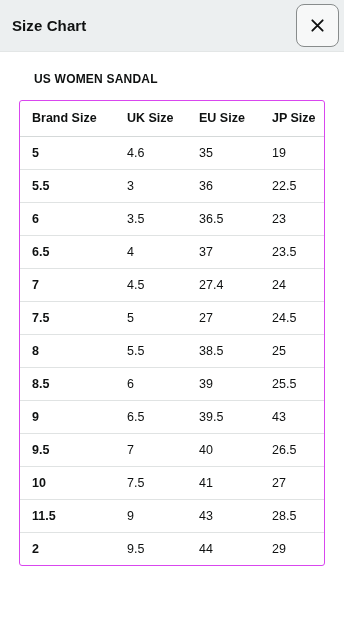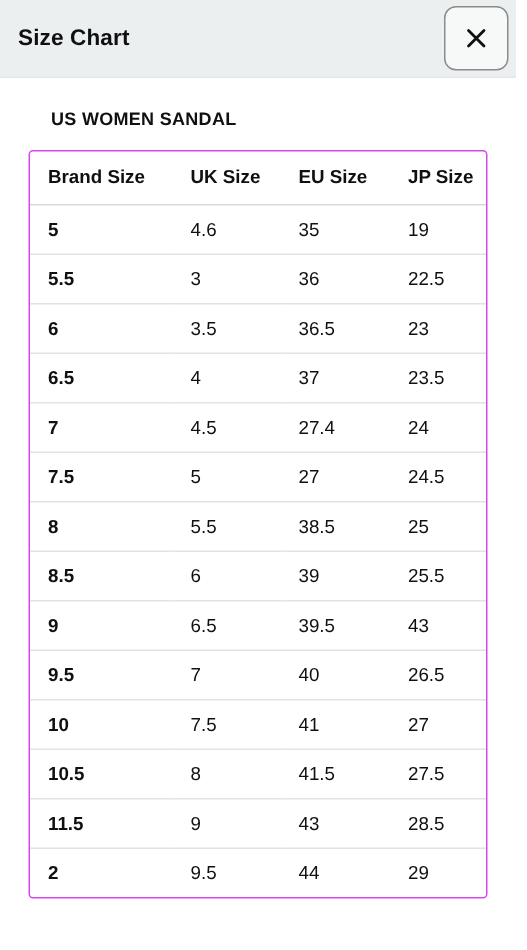--- a/index.html
+++ b/index.html
@@ -202,26 +202,20 @@
               <td>40</td>
               <td>26.5</td>
             </tr>
             <tr>
               <td>10</td>
               <td>7.5</td>
               <td>41</td>
               <td>27</td>
             </tr>
             <tr>
-              <td>10.5</td>
-              <td>8</td>
-              <td>41.5</td>
-              <td>27.5</td>
-            </tr>
-            <tr>
               <td>11.5</td>
               <td>9</td>
               <td>43</td>
               <td>28.5</td>
             </tr>
             <tr>
               <td>2</td>
               <td>9.5</td>
               <td>44</td>
               <td>29</td>

